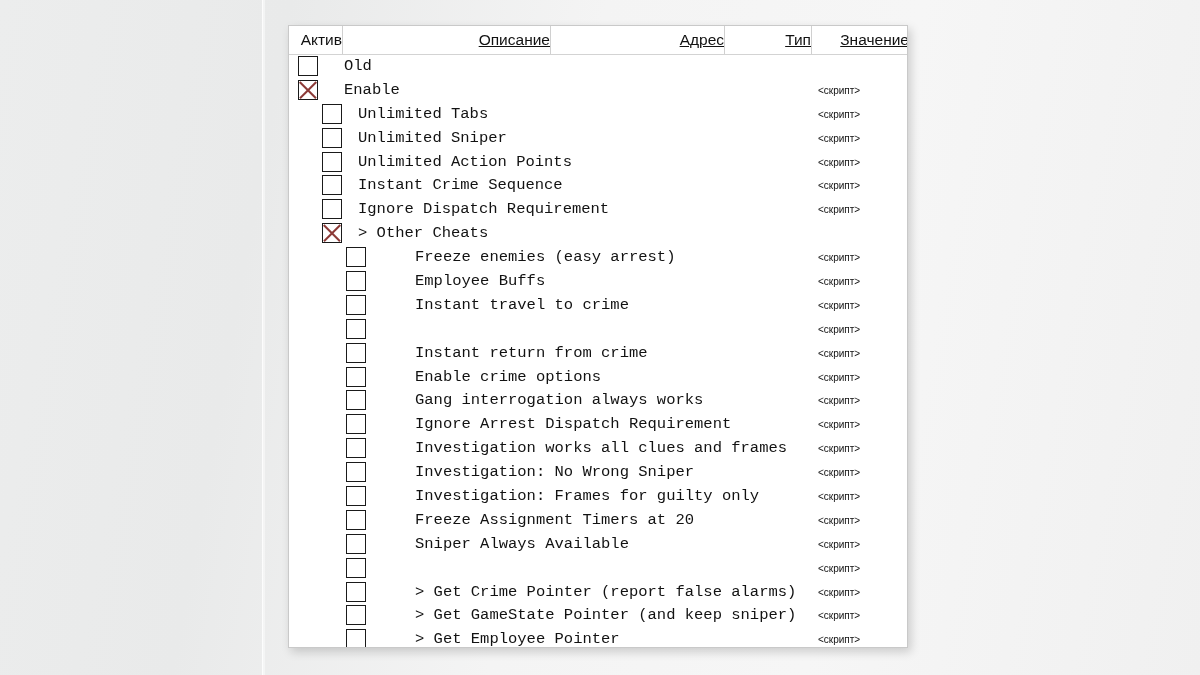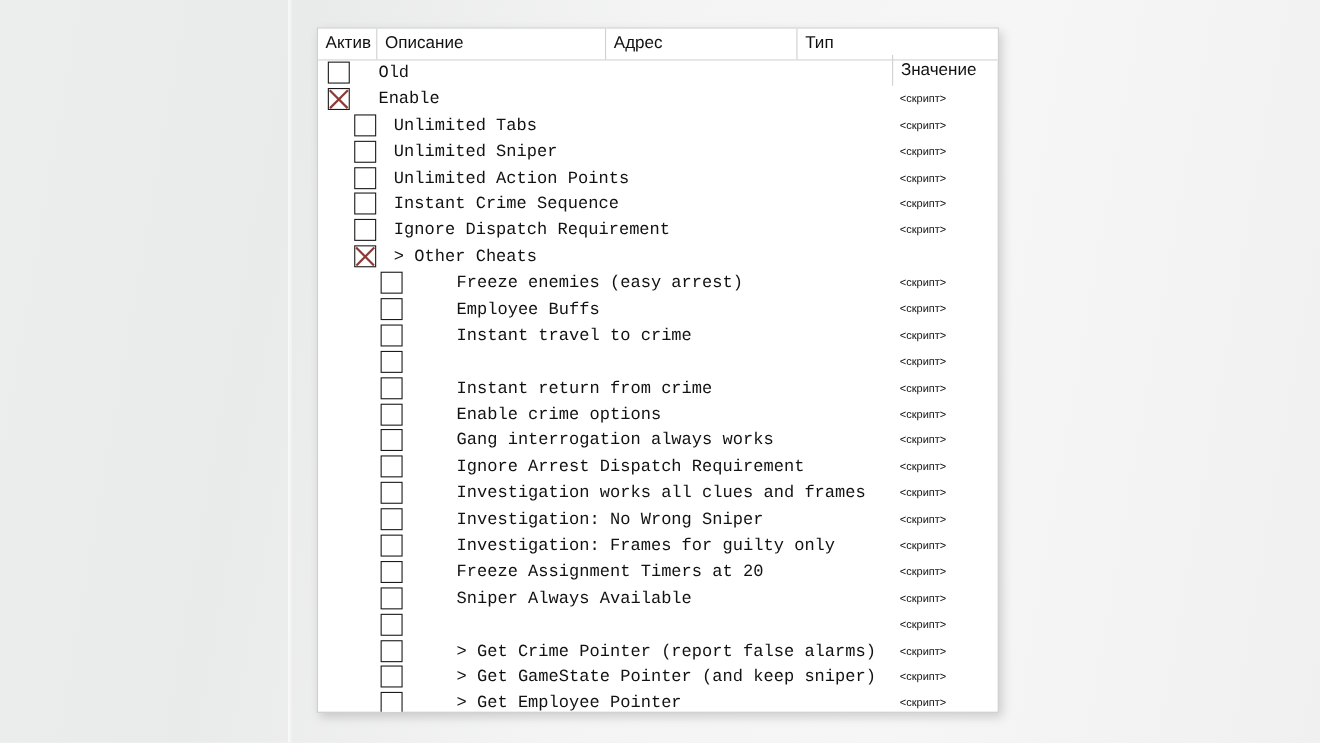--- a/index.html
+++ b/index.html
@@ -39,47 +39,48 @@
     position: absolute;
     left: 288px;
     top: 25px;
     width: 620px;
     height: 623px;
     background: #ffffff;
     border: 1px solid #c9c9c9;
     box-sizing: border-box;
     box-shadow: 3px 4px 9px rgba(0,0,0,0.17);
     overflow: hidden;
+    text-align: right;
   }
 
   
   #table-header {
     position: relative;
     height: 28px;
     background: #ffffff;
     border-bottom: 1px solid #d3d3d3;
   }
   .col-head {
     position: absolute;
     top: 0;
     height: 28px;
     line-height: 28px;
     font-size: 15.5px;
     color: #111111;
     white-space: nowrap;
     padding-left: 7px;
     box-sizing: border-box;
   }
-  .col-head.divider { border-left: 1px solid #d0d0d0; }
+  .col-head.divider { border-left: 1px solid #d0d0d0; text-decoration: underline; }
 
   #col-active   { left: 0px;   width: 53px; }
   #col-desc     { left: 53px;  width: 208px; }
   #col-address  { left: 261px; width: 174px; }
   #col-type     { left: 435px; width: 87px; }
-  #col-value    { left: 522px; width: 98px; margin-top: 24px; }
+  #col-value    { left: 522px; width: 98px; }
 
   
   #rows {
     position: relative;
   }
   .row {
     position: relative;
     height: 23.9px;
     white-space: nowrap;
   }

